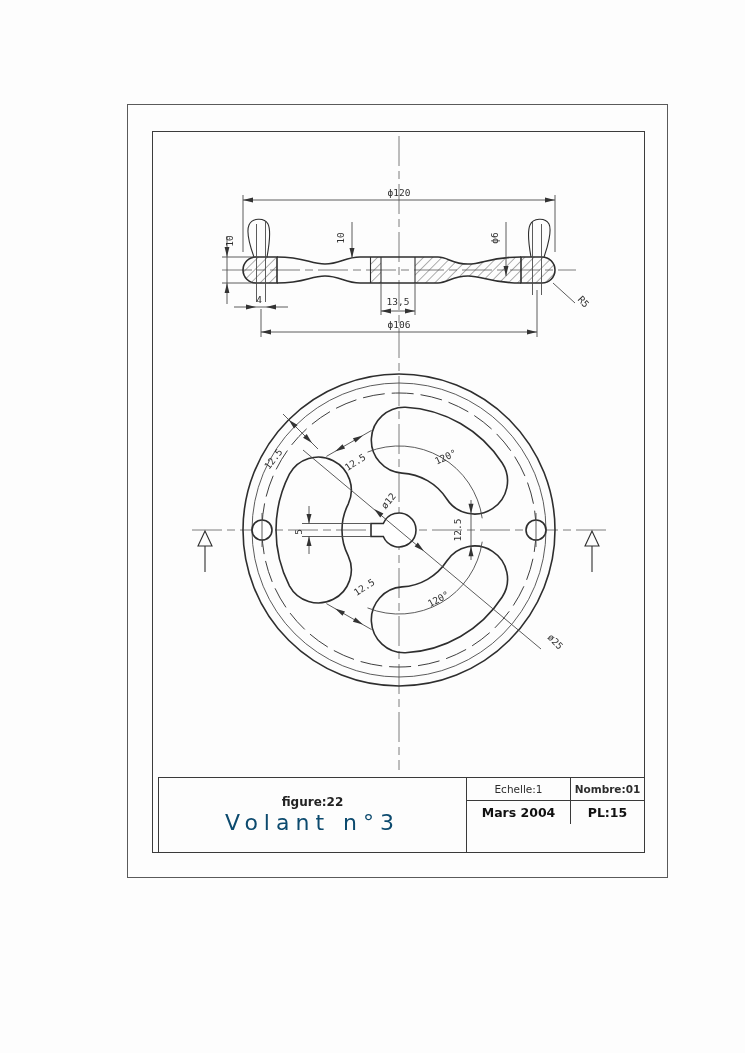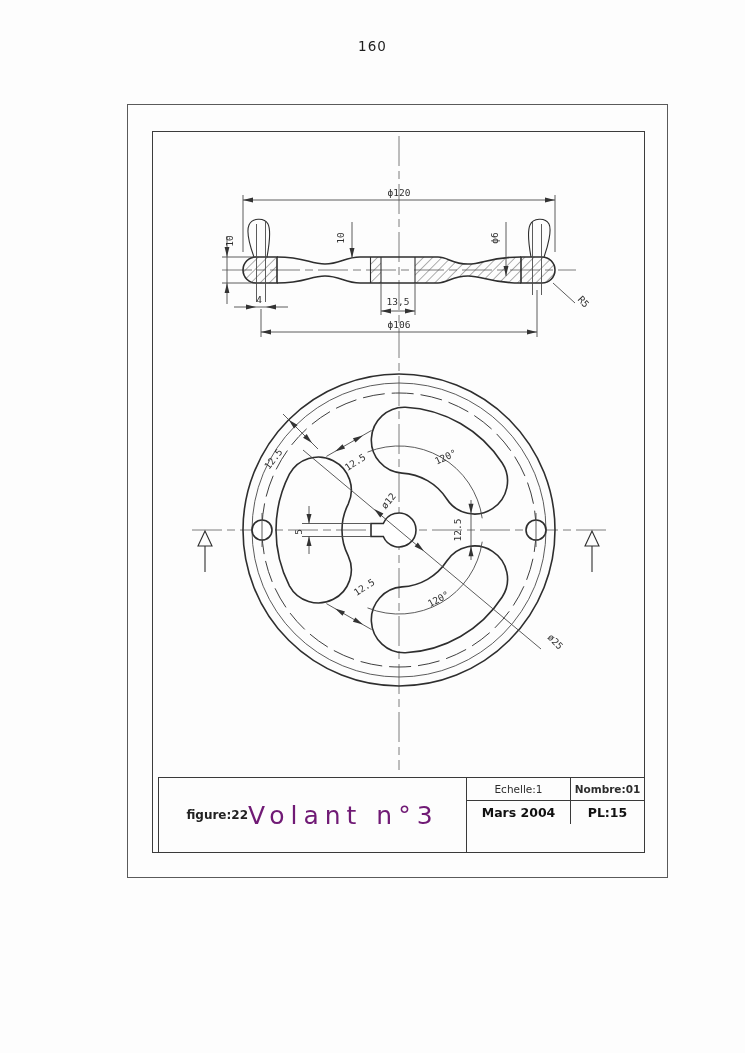--- a/index.html
+++ b/index.html
@@ -17,42 +17,41 @@
   .ol2{fill:none;stroke:#2e2e2e;stroke-width:1.1;}
   .thin{fill:none;stroke:#4a4a4a;stroke-width:0.9;}
   .cl{fill:none;stroke:#5a5a5a;stroke-width:0.8;stroke-dasharray:30 5 8 5;}
   .dashc{fill:none;stroke:#3f3f3f;stroke-width:1.0;stroke-dasharray:22 7;}
   .arw{fill:#333;stroke:none;}
   .dimtxt{font-family:"DejaVu Sans Mono",monospace;font-size:9.5px;fill:#2f2f2f;text-anchor:middle;}
   
   .title-block{position:absolute;left:158px;top:777px;width:487px;height:75.5px;
         border:1.6px solid #3a3a3a;box-sizing:border-box;display:flex;color:#2b2b2b;}
   .tb-left{width:308px;border-right:1.4px solid #3a3a3a;box-sizing:border-box;
-        display:flex;flex-direction:row;align-items:center;justify-content:center;}
+        display:flex;flex-direction:column;align-items:center;justify-content:center;}
   .tb-figure{font-size:12px;font-weight:bold;color:#222;}
-  .tb-title{font-size:25px;letter-spacing:6px;color:#701a75;margin-top:1px;font-weight:400;}
+  .tb-title{font-size:22px;letter-spacing:6px;color:#0c4a6e;margin-top:1px;font-weight:400;}
   .tb-right{flex:1;display:flex;flex-direction:column;}
   .tb-row{display:flex;box-sizing:border-box;}
   .tb-cell{box-sizing:border-box;display:flex;align-items:center;justify-content:center;
         text-align:center;}
   .r1{height:23px;border-bottom:1.4px solid #3a3a3a;}
   .r2{height:28px;border-bottom:1.4px solid #3a3a3a;}
   .r3{height:22.5px;}
   .c1{width:104px;border-right:1.4px solid #3a3a3a;}
   .c2{flex:1;font-weight:bold;}
   .small-cell{font-size:10.5px;color:#2d2d2d;}
   .names{font-size:9.8px;line-height:1.3;color:#2d2d2d;}
   .bold-cell{font-size:12.5px;font-weight:bold;color:#111;}
 </style>
 </head>
 <body>
 
 <div class="page">
 
-  <div class="page-number">160</div>
 
   <div class="outer-border"></div>
   <div class="inner-border"></div>
 
   <svg class="drawing" width="745" height="1053" viewBox="0 0 745 1053">
     <defs>
       <pattern id="hatch" patternUnits="userSpaceOnUse" width="6.5" height="6.5" patternTransform="rotate(45)">
         <line x1="0" y1="0" x2="0" y2="6.5" stroke="#4d4d4d" stroke-width="0.9"></line>
       </pattern>
     </defs>

